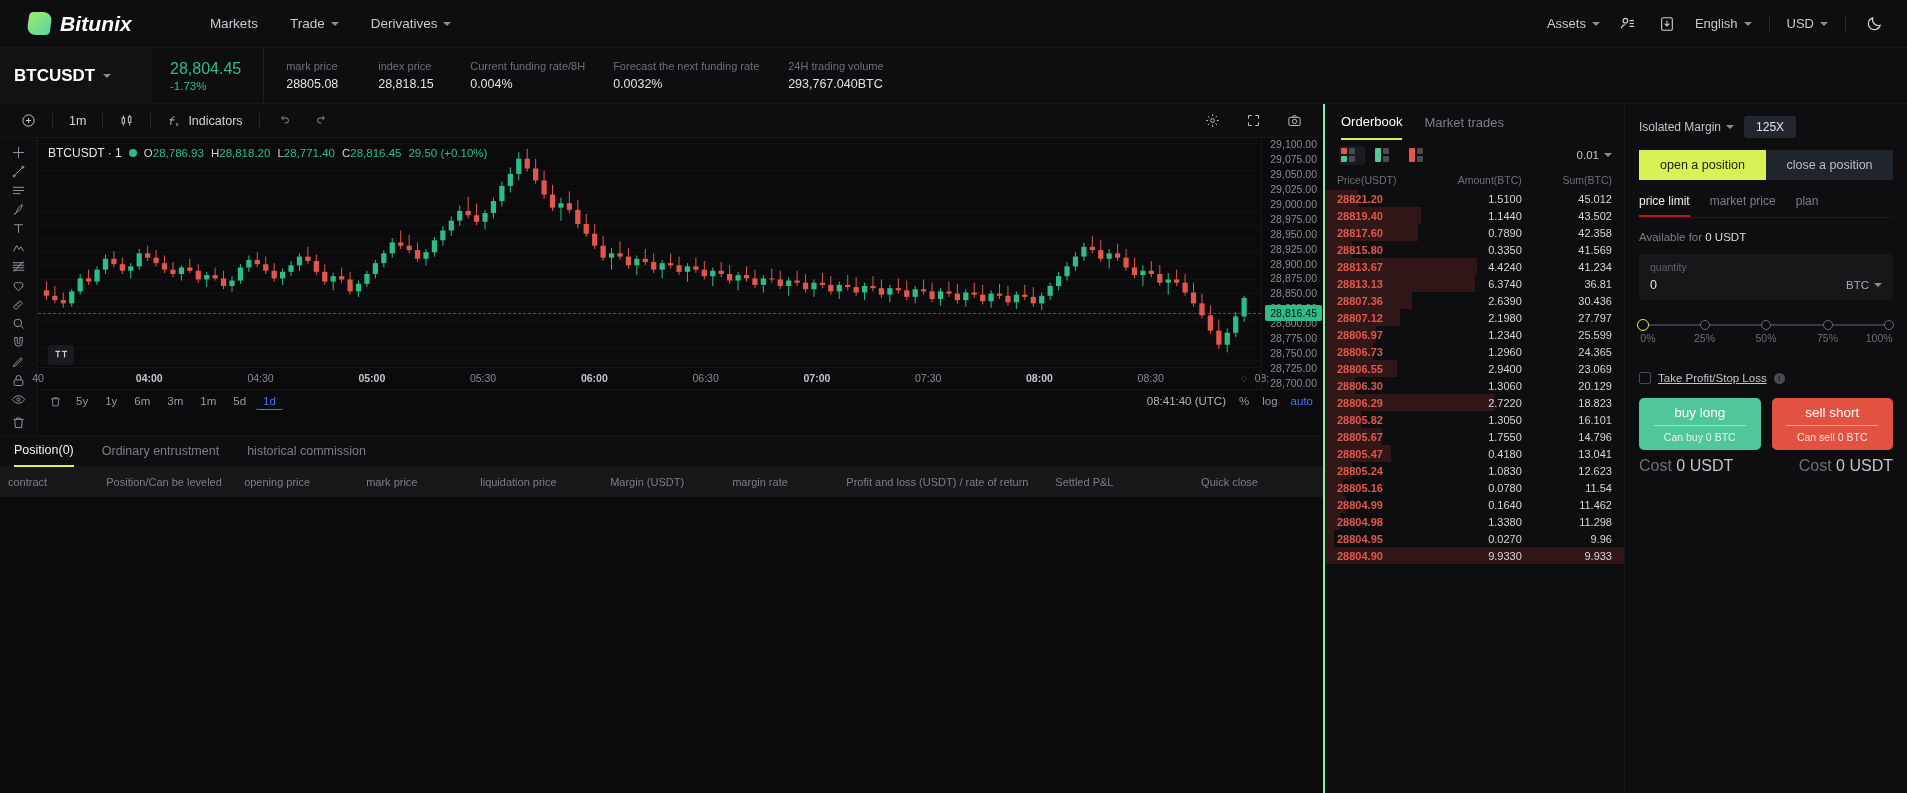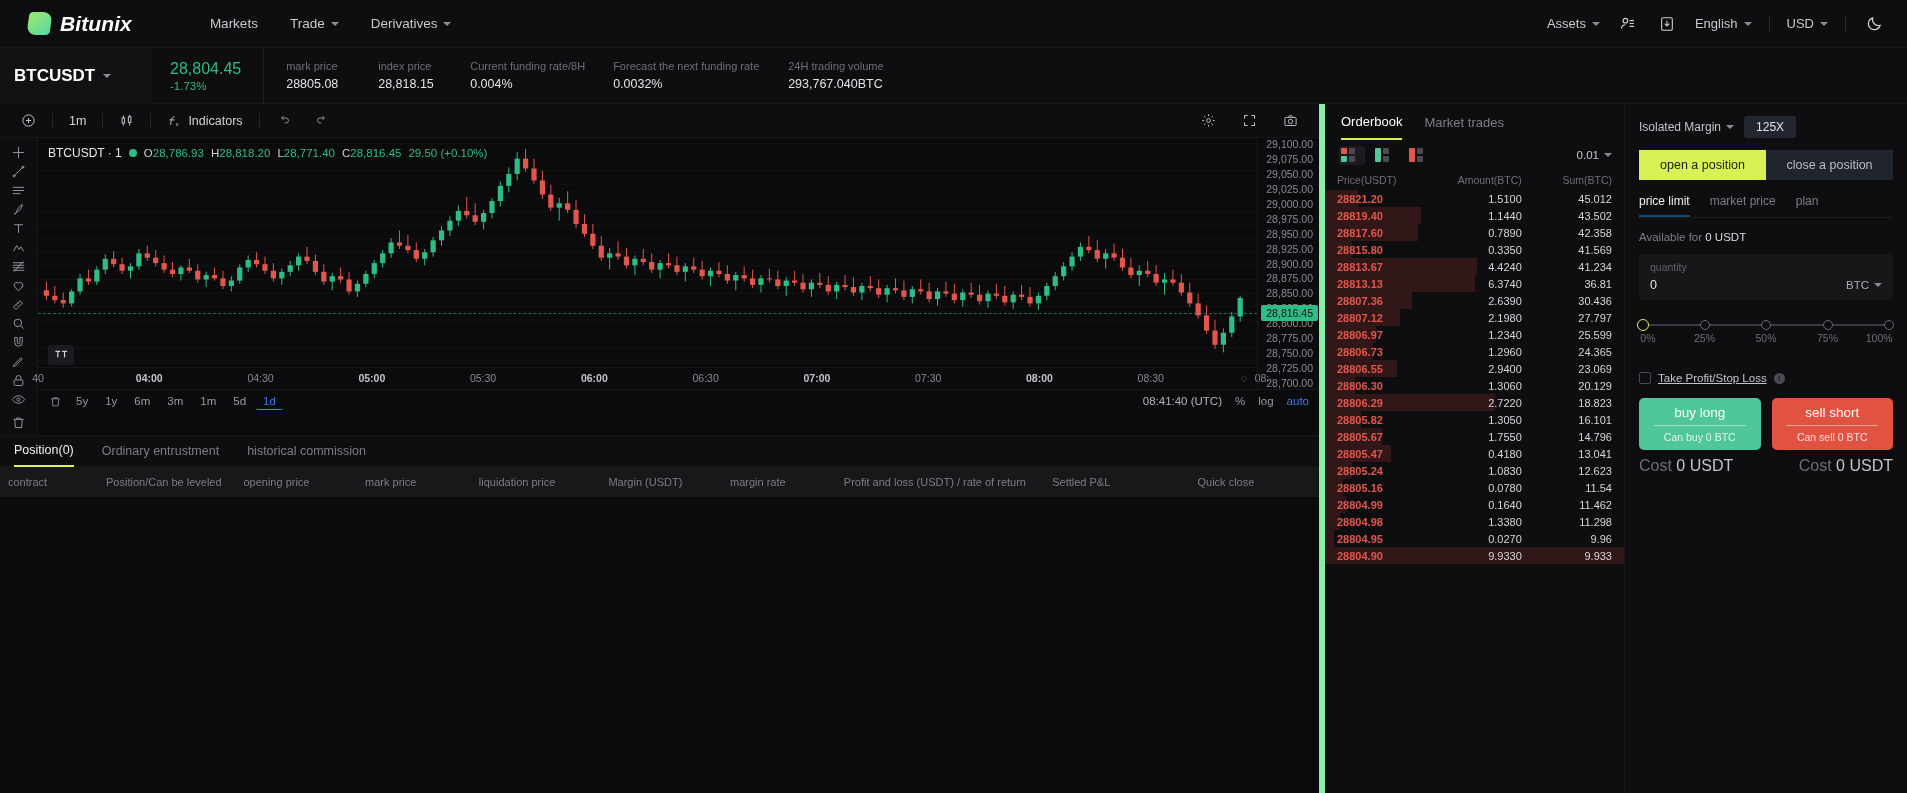--- a/index.html
+++ b/index.html
@@ -50,21 +50,21 @@
   .price-box { padding: 0 22px 0 18px; display: flex; flex-direction: column; justify-content: center; height: 56px; border-right: 1px solid #1d1d20; }
   .price-main { font-size: 16px; color: #2ebd85; font-weight: 500; }
   .price-chg { font-size: 11.5px; color: #2ebd85; margin-top: 2px; }
   .stats { display: flex; align-items: center; height: 56px; padding-left: 22px; gap: 0; }
   .stat { display: flex; flex-direction: column; justify-content: center; min-width: 92px; padding-right: 28px; }
   .stat-label { font-size: 11px; color: #6e6e76; margin-bottom: 5px; white-space: nowrap; }
   .stat-val { font-size: 12.5px; color: #e2e2e6; white-space: nowrap; }
 
   
   .body-row { flex: 1; display: flex; min-height: 0; }
-  .left-col { flex: 1; display: flex; flex-direction: column; min-width: 0; border-right: 6px solid #86efac; }
+  .left-col { flex: 1; display: flex; flex-direction: column; min-width: 0; border-right: 2px solid #86efac; }
 
   
   .chart-toolbar {
     height: 34px; flex: 0 0 34px; display: flex; align-items: center;
     padding: 0 10px; border-bottom: 1px solid #171719; background: #0e0e10; gap: 2px;
   }
   .tb-item { padding: 0 11px; height: 24px; display: flex; align-items: center; gap: 6px; font-size: 12.5px; color: #d4d4d8; cursor: pointer; border-radius: 3px; }
   .tb-sep { width: 1px; height: 16px; background: #26262a; margin: 0 3px; }
   .tb-right { margin-left: auto; display: flex; align-items: center; gap: 4px; }
 
@@ -156,21 +156,21 @@
   
   .tp-col { width: 282px; flex: 0 0 282px; background: #0e0e10; padding: 12px 14px; display: flex; flex-direction: column; }
   .tp-top { display: flex; align-items: center; gap: 10px; }
   .margin-sel { font-size: 12px; color: #c4c4ca; display: flex; align-items: center; gap: 5px; cursor: pointer; }
   .lev-box { background: #22262e; color: #dfe3ea; font-size: 12px; padding: 4px 12px; border-radius: 3px; cursor: pointer; }
   .oc-toggle { display: flex; margin-top: 12px; height: 30px; border-radius: 0; overflow: hidden; background: #20242c; }
   .oc-btn { flex: 1; display: flex; align-items: center; justify-content: center; font-size: 12.5px; cursor: pointer; color: #b9bdc4; }
   .oc-btn.on { background: #d9f154; color: #1a1d12; }
   .ot-tabs { display: flex; gap: 20px; margin-top: 14px; border-bottom: 1px solid #1d1d20; }
   .ot-tab { font-size: 12px; color: #7d7d85; padding-bottom: 7px; cursor: pointer; }
-  .ot-tab.active { color: #f0f0f2; border-bottom: 2px solid #0c4a6e; }
+  .ot-tab.active { color: #f0f0f2; border-bottom: 2px solid #b91c1c; }
   .avail { font-size: 11.5px; color: #7d7d85; margin-top: 13px; }
   .avail b { color: #dcdce0; font-weight: normal; }
   .field { background: #17171a; border-radius: 4px; margin-top: 11px; padding: 7px 11px 8px; }
   .field-label { font-size: 10.5px; color: #61616a; }
   .field-row { display: flex; align-items: center; margin-top: 5px; }
   .field-val { font-size: 12.5px; color: #e4e4e8; flex: 1; }
   .field-unit { font-size: 11.5px; color: #aaaab2; display: flex; align-items: center; gap: 5px; }
   .slider-wrap { margin: 20px 4px 0; position: relative; height: 26px; }
   .slider-track { position: absolute; left: 0; right: 0; top: 4px; height: 2px; background: #3a3a45; }
   .snode { position: absolute; top: 0; width: 10px; height: 10px; border-radius: 50%; background: #0e0e10; border: 1.5px solid #6a6a76; transform: translateX(-50%); }

